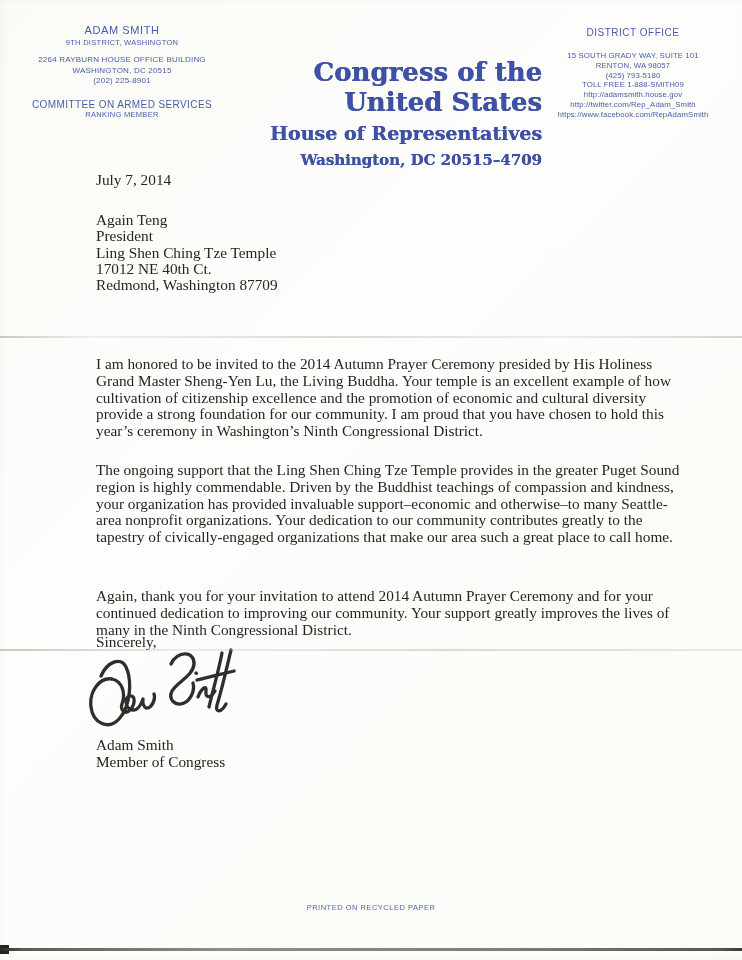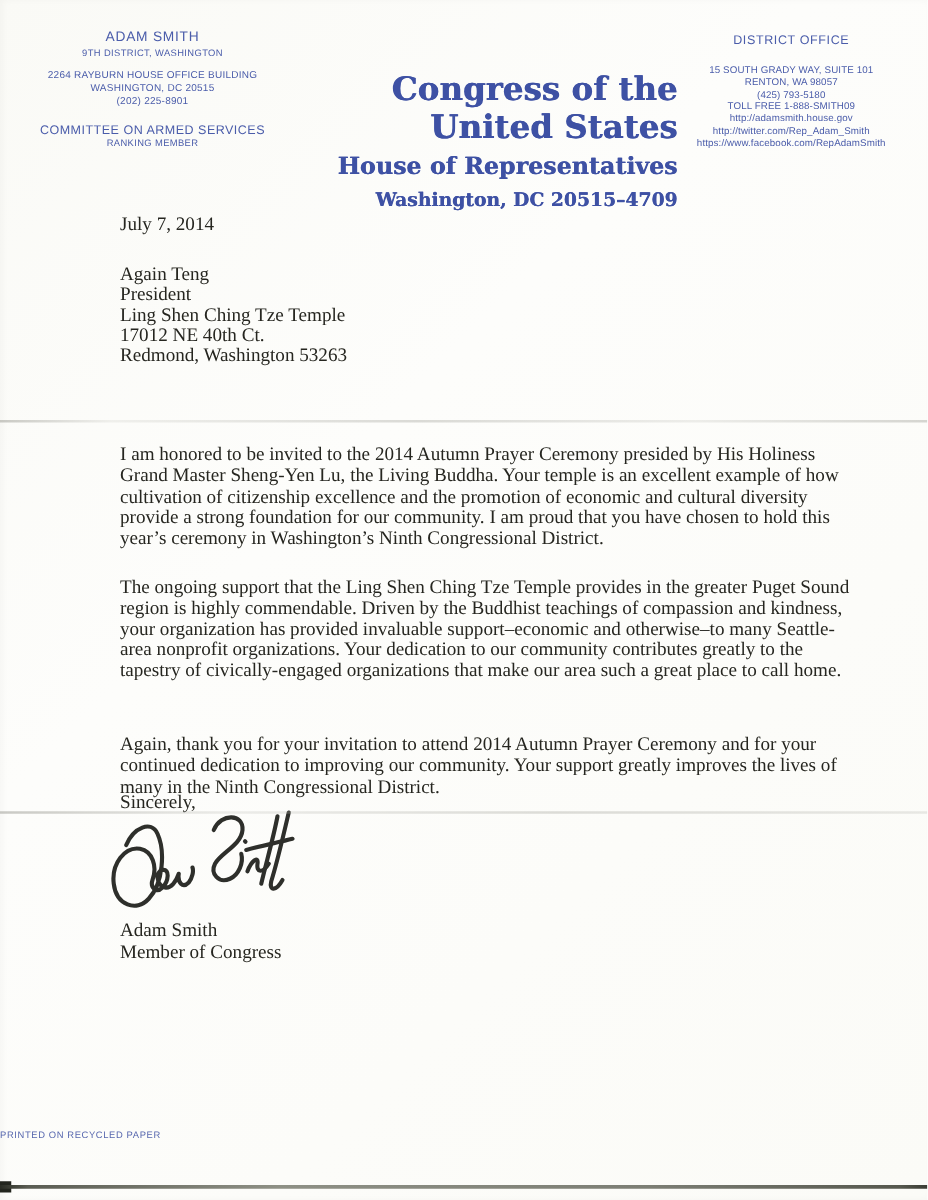--- a/index.html
+++ b/index.html
@@ -30,21 +30,21 @@
   .date       { top:172px; }
   .recipient  { top:212px; line-height:16.3px; }
   .salutation { top:324px; }
   .p1 { top:356px; }
   .p2 { top:462px; }
   .p3 { top:568px;margin-top:20px; }
   .closing { top:634px; }
   .signer  { top:736px; line-height:17px; }
   .signature { position:absolute; left:76px; top:646px; width:170px; height:96px; }
   .footer {
-    position:absolute; left:0; top:903px; width:742px; text-align:left;
+    position:absolute; left:0; top:903px; width:742px; text-align:center;
     font-family:"Liberation Sans", sans-serif; font-size:7.5px; letter-spacing:0.5px; color:#5767ae;
   }
   
   .crease { position:absolute; left:0; width:742px; height:2px; }
   .crease-1 { top:336px; background:linear-gradient(to right, rgba(160,160,152,0.55), rgba(190,190,182,0.2) 12%, rgba(175,175,168,0.45) 45%, rgba(190,190,183,0.25) 75%, rgba(165,165,158,0.45)); }
   .crease-2 { top:649px; background:linear-gradient(to right, rgba(150,150,142,0.5), rgba(185,185,178,0.25) 25%, rgba(170,170,162,0.4) 60%, rgba(185,185,178,0.3)); }
   .scan-edge { position:absolute; left:0; top:948px; width:742px; height:3px;
     background:linear-gradient(to right,#2a2c24,#5a5c52 3%,#8e9085 30%,#7c7e74 70%,#56584e 97%,#3a3c33); }
   .scan-corner { position:absolute; left:0; top:945px; width:9px; height:9px; background:#23251e; }
 </style>
@@ -82,21 +82,21 @@
     <div class="lh-right-line">https://www.facebook.com/RepAdamSmith</div>
   </div>
 
   <div class="body-block date">July 7, 2014</div>
 
   <div class="body-block recipient">
     <div>Again Teng</div>
     <div>President</div>
     <div>Ling Shen Ching Tze Temple</div>
     <div>17012 NE 40th Ct.</div>
-    <div>Redmond, Washington 53263</div>
+    <div>Redmond, Washington 87709</div>
   </div>
 
 
   <div class="body-block p1">I am honored to be invited to the 2014 Autumn Prayer Ceremony presided by His Holiness Grand Master Sheng-Yen Lu, the Living Buddha. Your temple is an excellent example of how cultivation of citizenship excellence and the promotion of economic and cultural diversity provide a strong foundation for our community. I am proud that you have chosen to hold this year’s ceremony in Washington’s Ninth Congressional District.</div>
   <div class="body-block p2">The ongoing support that the Ling Shen Ching Tze Temple provides in the greater Puget Sound region is highly commendable. Driven by the Buddhist teachings of compassion and kindness, your organization has provided invaluable support–economic and otherwise–to many Seattle-area nonprofit organizations. Your dedication to our community contributes greatly to the tapestry of civically-engaged organizations that make our area such a great place to call home.</div>
   <div class="body-block p3">Again, thank you for your invitation to attend 2014 Autumn Prayer Ceremony and for your continued dedication to improving our community. Your support greatly improves the lives of many in the Ninth Congressional District.</div>
 
   <div class="body-block closing">Sincerely,</div>
 
   <svg class="signature" viewBox="0 0 170 96" xmlns="http://www.w3.org/2000/svg">

